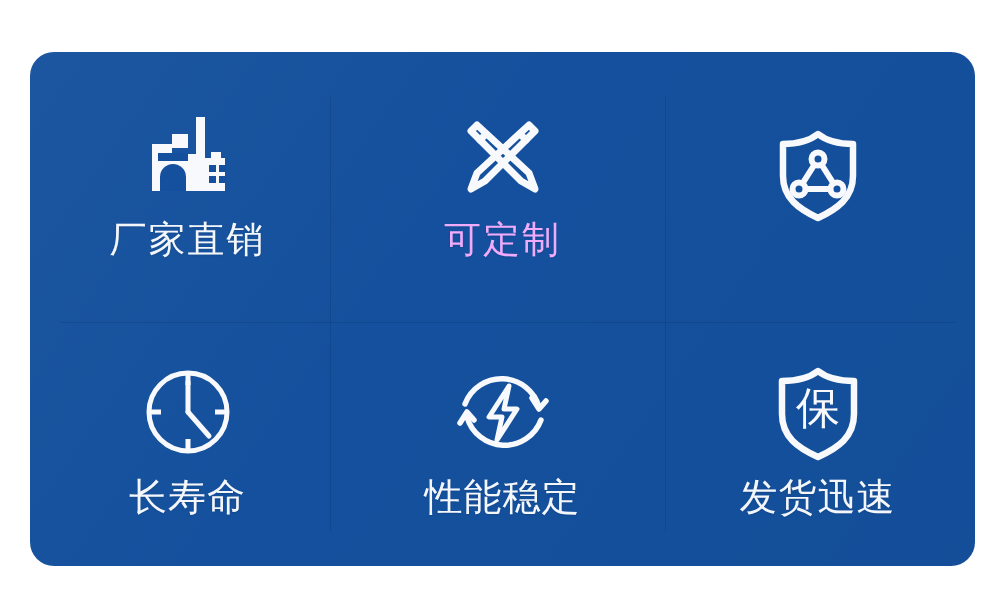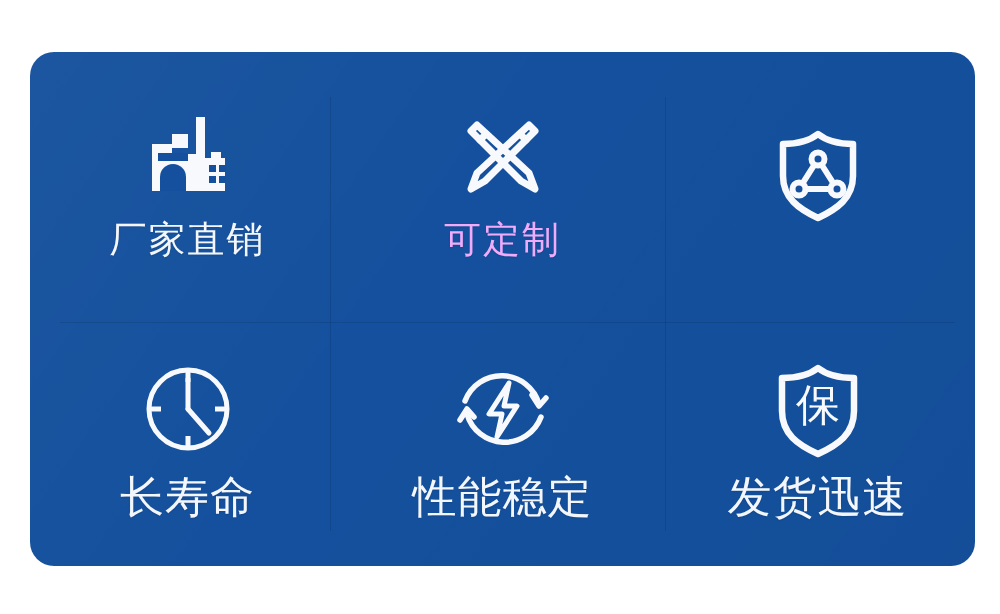--- a/index.html
+++ b/index.html
@@ -79,21 +79,21 @@
     color: #f3f6fb;
     font-size: 37px;
     line-height: 1;
     letter-spacing: 2px;
     font-weight: 400;
     text-shadow: 0 1px 2px rgba(0,0,0,0.10);
     white-space: nowrap;
   }
 
   
-  .row2 .cell-label { font-size: 44px; letter-spacing: 1px; }
+  .row2 .cell-label { font-size: 38px; letter-spacing: 1px; }
 
   
   .divider {
     position: absolute;
     background: rgba(0,0,0,0.10);
     z-index: 2;
     pointer-events: none;
   }
   .divider.h {
     left: 30px;

